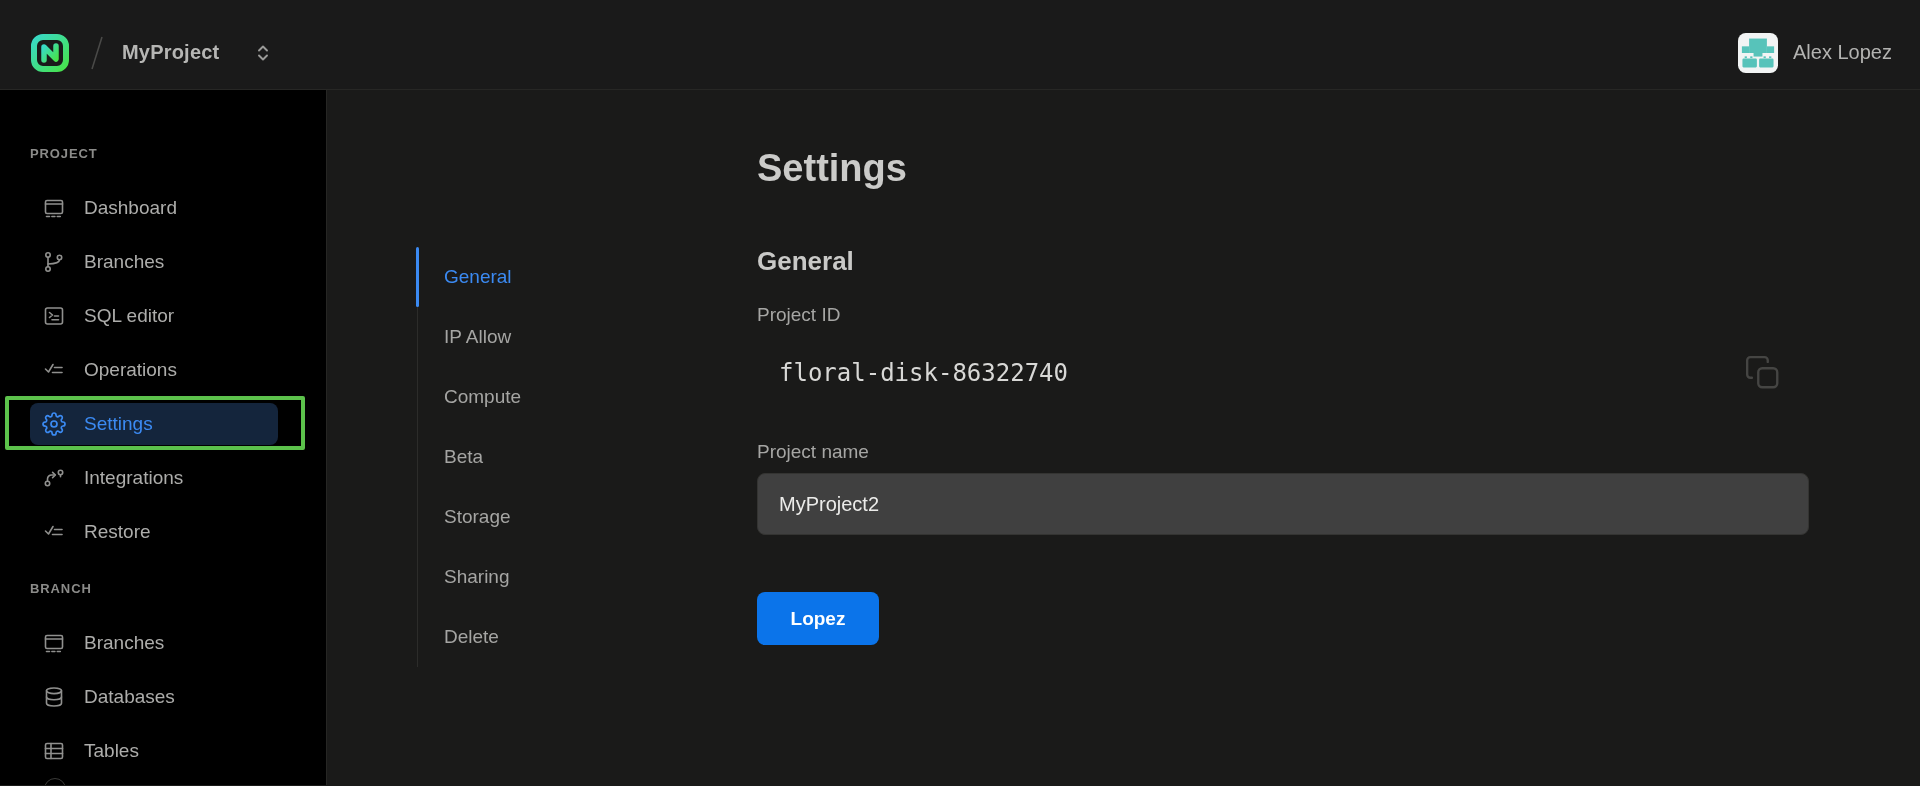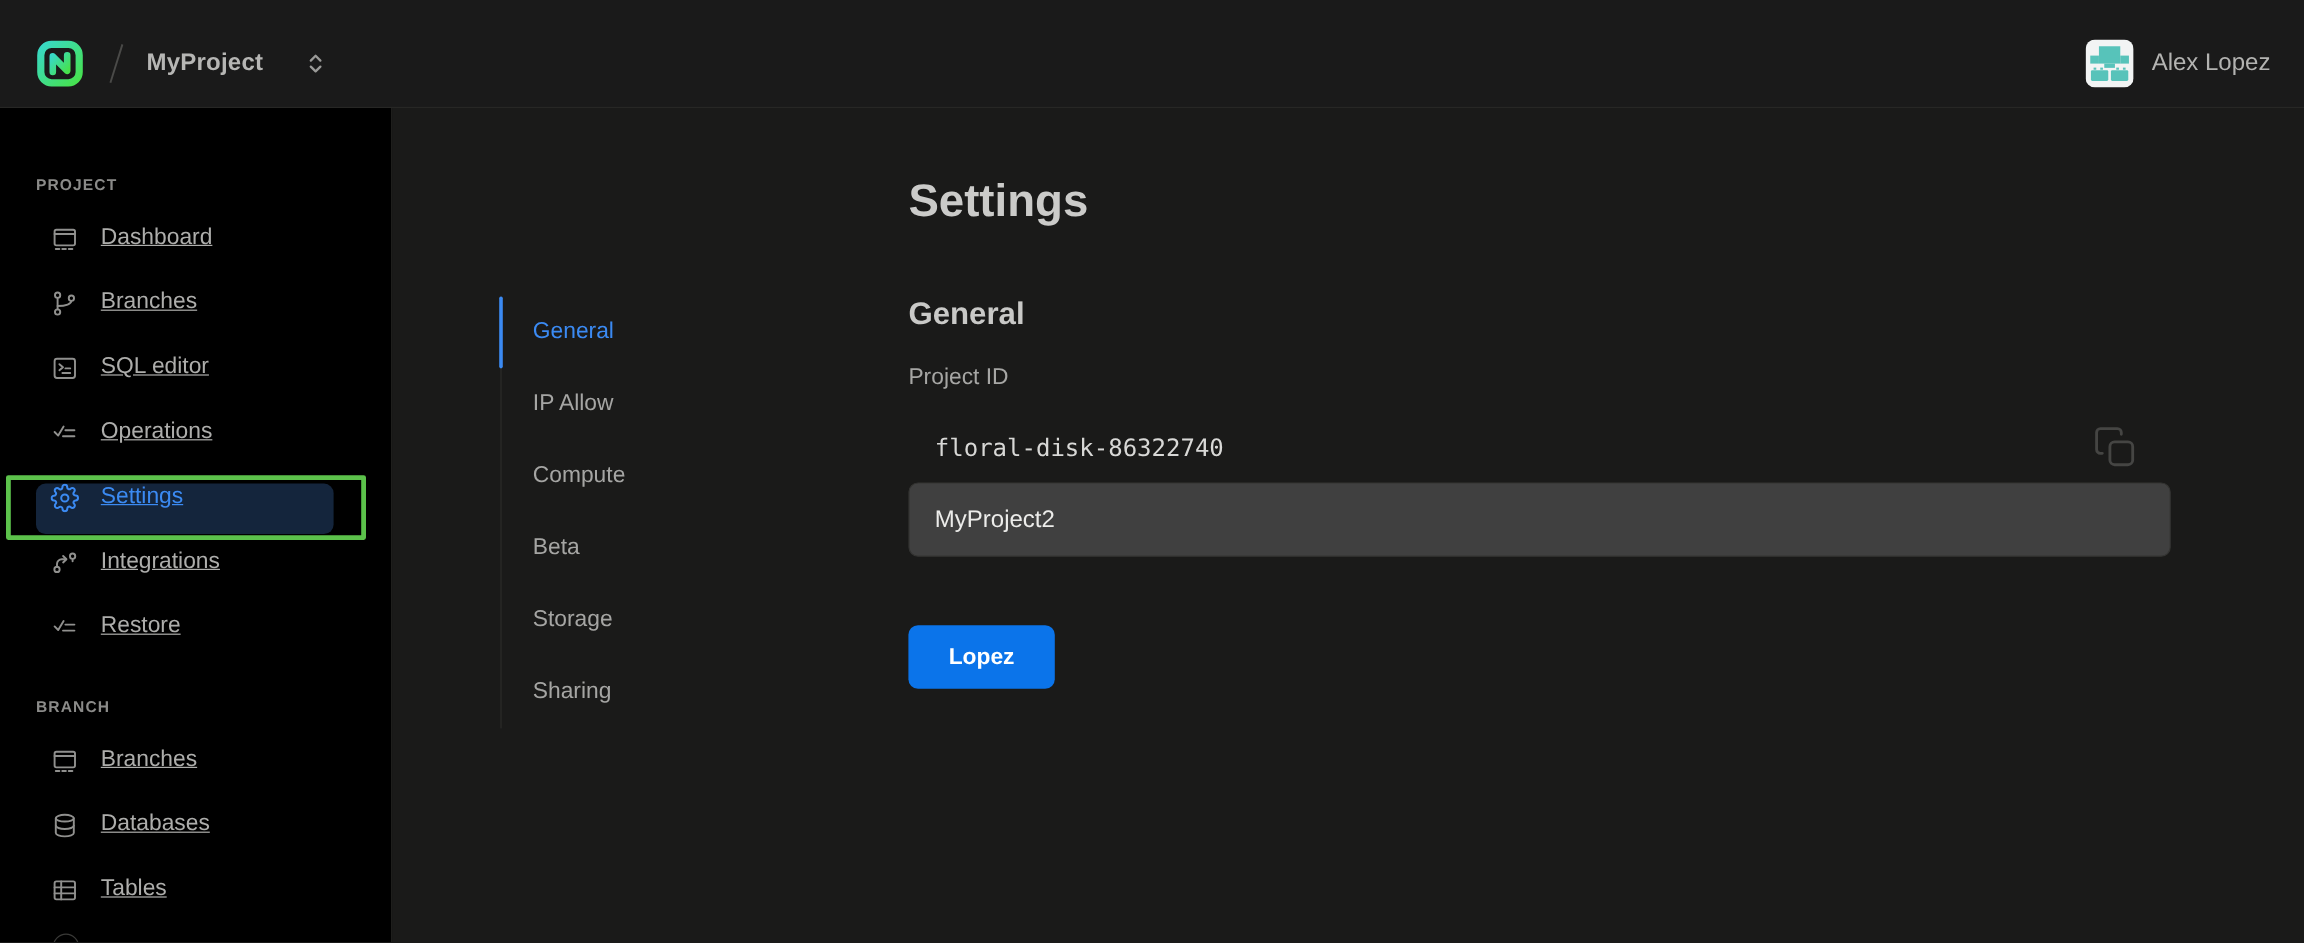--- a/index.html
+++ b/index.html
@@ -29,22 +29,22 @@
     width:327px; background:#000000; border-right:1px solid #262624;
     padding-top:56px; position:relative; flex-shrink:0; overflow:hidden;
   }
   .side-label {
     margin:0 0 26px 30px; font-size:13px; font-weight:700;
     letter-spacing:.9px; color:#8b8b89;
   }
   .side-label.branch { margin-top:28px; }
   .side-item {
     width:248px; height:42px; margin:0 0 12px 30px;
-    display:flex; align-items:flex-start; border-radius:8px;
-    color:#adadab; cursor:pointer; position:relative;text-decoration:underline;
+    display:flex; align-items:center; border-radius:8px;
+    color:#adadab; cursor:pointer; position:relative;
   }
   .side-item .icn { width:24px; height:24px; margin:0 18px 0 12px; color:#90908e; flex-shrink:0; }
   .side-item .lbl { font-size:19px; }
   .side-item.active { background:#14253c; color:#3b8af2; }
   .side-item.active .icn { color:#3b8af2; }
   .annotation-box {
     position:absolute; left:-25px; top:-7px; width:300px; height:54px;
     border:4px solid #5cc24b; border-radius:2px; pointer-events:none;
   }
   .partial-icon {
@@ -68,21 +68,21 @@
   }
   
   .content { position:absolute; left:430px; top:55px; width:1052px; }
   .page-title { margin:0; font-size:38px; line-height:47px; font-weight:700; color:#cbcbc9; }
   .section-title { margin:54px 0 0 0; font-size:26px; line-height:31px; font-weight:600; color:#c9c9c7; }
   .field-label { margin-top:27px; font-size:19px; line-height:22px; color:#a6a6a4; }
   .field-label.second { margin-top:49px; }
   .id-row { margin-top:28px; height:38px; position:relative; }
   .id-value {
     font-family:"DejaVu Sans Mono","Liberation Mono",monospace;
-    font-size:20px; line-height:38px; color:#d8d8d6; padding-left:22px;
+    font-size:24px; line-height:38px; color:#d8d8d6; padding-left:22px;
   }
   .copy-btn {
     position:absolute; right:27px; top:0; width:38px; height:38px;
     background:none; border:none; padding:0; color:#454543; cursor:pointer;
   }
   .name-input {
     margin-top:10px; width:100%; height:62px;
     background:#404040; border:1px solid #343432; border-radius:8px;
     padding:0 21px; font-size:20px; color:#ececea;
     font-family:"Liberation Sans", sans-serif; outline:none;
@@ -288,38 +288,42 @@
       </div>
       <div class="subnav-item">
         <span>Beta</span>
       </div>
       <div class="subnav-item">
         <span>Storage</span>
       </div>
       <div class="subnav-item">
         <span>Sharing</span>
       </div>
+      <div class="subnav-item">
+        <span>Delete</span>
+      </div>
     </div>
 
     <div class="content">
       <h1 class="page-title">Settings</h1>
       <h2 class="section-title">General</h2>
 
       <div class="field-label">Project ID</div>
       <div class="id-row">
         <div class="id-value">floral-disk-86322740</div>
         <button class="copy-btn">
           <span>
             <svg width="38" height="38" viewBox="0 0 24 24" fill="none" stroke="currentColor" stroke-width="1.5" stroke-linecap="round" stroke-linejoin="round">
               <rect x="9" y="9" width="12" height="12" rx="2.5"></rect>
               <path d="M5 15H4a2 2 0 0 1-2-2V4a2 2 0 0 1 2-2h9a2 2 0 0 1 2 2v1"></path>
             </svg>
           </span>
         </button>
       </div>
 
+      <div class="field-label second">Project name</div>
       <input class="name-input" type="text" value="MyProject2" style="">
 
       <button class="save-btn">Lopez</button>
     </div>
 
   </div>
 </div>
 
 </body></html>

